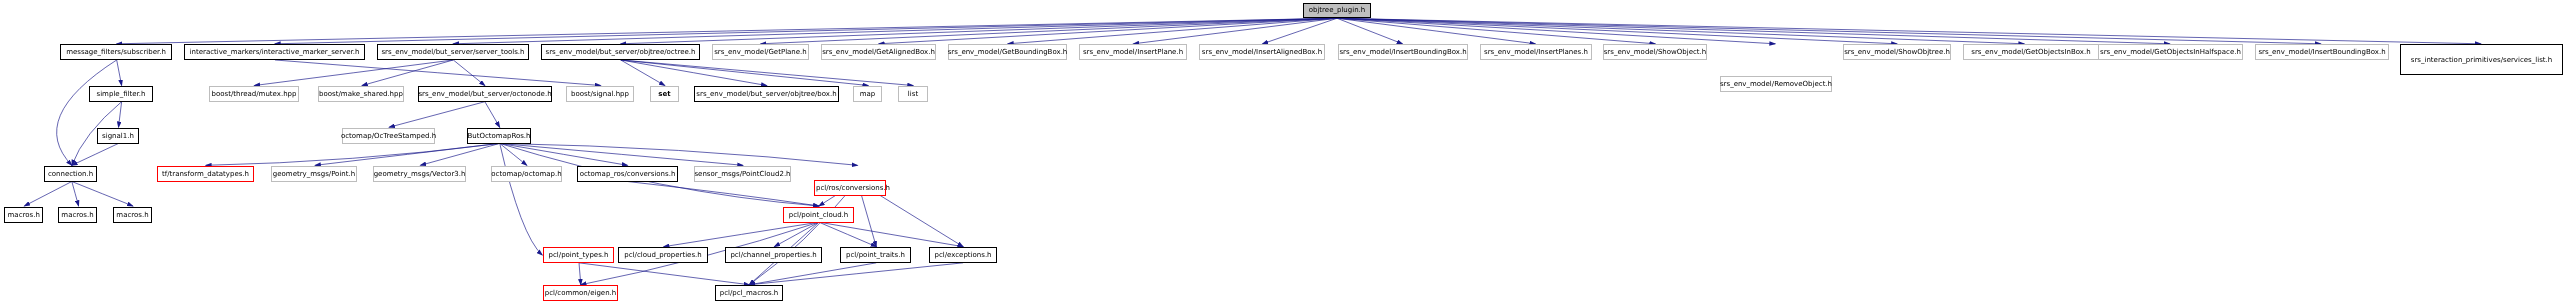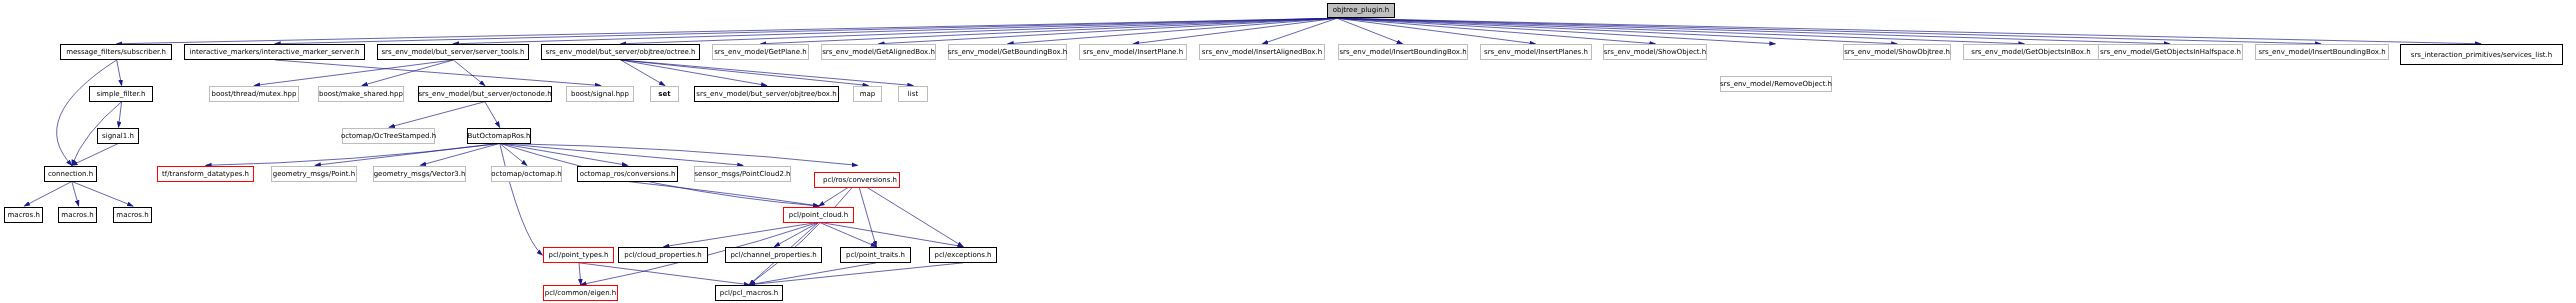--- a/index.html
+++ b/index.html
@@ -6,21 +6,21 @@
   #stage{position:relative;width:2576px;height:303px;background:#ffffff;overflow:hidden;
          font-family:"DejaVu Sans","Liberation Sans",sans-serif;}
   #edges{position:absolute;left:0;top:0;width:2576px;height:303px;}
   .edge{fill:none;stroke:var(--edge-color);stroke-width:1.3px;}
   .node{position:absolute;display:flex;align-items:center;justify-content:center;
         background:#ffffff;font-size:7px;color:#000;white-space:nowrap;box-sizing:border-box;
         cursor:pointer;}
   .node.black{border:0.7px solid #000000;}
   .node.gray{border:0.7px solid #bdbdbd;}
   .node.red{border:1px solid var(--red-color);}
-  .node.main{background:var(--main-fill);border:0.7px solid #000000;margin-left:24px;}
+  .node.main{background:var(--main-fill);border:0.7px solid #000000;}
 </style>
 </head>
 <body>
 
 <div id="stage">
   <svg id="edges" viewBox="0 0 4936 581" width="2576" height="303">
     <defs>
       <marker id="arrow" markerWidth="13" markerHeight="9" refX="11" refY="4.5" orient="auto" markerUnits="userSpaceOnUse">
         <path d="M0,0 L13,4.5 L0,9 z" class="arrowhead" fill="#1a1a8c"></path>
       </marker>
@@ -98,41 +98,41 @@
     <div class="node gray" style="left: 1079px; top: 44px; width: 108px; height: 15.7px;">srs_env_model/InsertPlane.h</div>
     <div class="node gray" style="left: 1199px; top: 44px; width: 126px; height: 15.7px;">srs_env_model/InsertAlignedBox.h</div>
     <div class="node gray" style="left: 1338px; top: 44px; width: 130px; height: 15.7px;">srs_env_model/InsertBoundingBox.h</div>
     <div class="node gray" style="left: 1480px; top: 44px; width: 112px; height: 15.7px;">srs_env_model/InsertPlanes.h</div>
     <div class="node gray" style="left: 1603px; top: 44px; width: 104px; height: 15.7px;">srs_env_model/ShowObject.h</div>
     <div class="node gray" style="left: 1720px; top: 44px; width: 112px; height: 15.7px; margin-top: 32px;">srs_env_model/RemoveObject.h</div>
     <div class="node gray" style="left: 1843px; top: 44px; width: 108px; height: 15.7px;">srs_env_model/ShowObjtree.h</div>
     <div class="node gray" style="left: 1963px; top: 44px; width: 136px; height: 15.7px;">srs_env_model/GetObjectsInBox.h</div>
     <div class="node gray" style="left: 2098px; top: 44px; width: 145px; height: 15.7px;">srs_env_model/GetObjectsInHalfspace.h</div>
     <div class="node gray" style="left: 2255px; top: 44px; width: 134px; height: 15.7px;">srs_env_model/InsertBoundingBox.h</div>
-    <div class="node black" style="left: 2400px; top: 44px; width: 163px; height: 21px;">srs_interaction_primitives/services_list.h</div>
+    <div class="node black" style="left: 2400px; top: 44px; width: 163px; height: 31px;">srs_interaction_primitives/services_list.h</div>
     <div class="node black" style="left: 89px; top: 86px; width: 64px; height: 15.7px;">simple_filter.h</div>
     <div class="node gray" style="left: 209px; top: 86px; width: 90px; height: 15.7px;">boost/thread/mutex.hpp</div>
     <div class="node gray" style="left: 318px; top: 86px; width: 86px; height: 15.7px;">boost/make_shared.hpp</div>
     <div class="node black" style="left: 418px; top: 86px; width: 134px; height: 15.7px;">srs_env_model/but_server/octonode.h</div>
     <div class="node gray" style="left: 566px; top: 86px; width: 68px; height: 15.7px;">boost/signal.hpp</div>
     <div class="node gray" style="left: 650px; top: 86px; width: 29px; height: 15.7px; font-weight: bold;">set</div>
     <div class="node black" style="left: 694px; top: 86px; width: 145px; height: 15.7px;">srs_env_model/but_server/objtree/box.h</div>
     <div class="node gray" style="left: 853px; top: 86px; width: 29px; height: 15.7px;">map</div>
     <div class="node gray" style="left: 898px; top: 86px; width: 30px; height: 15.7px;">list</div>
     <div class="node black" style="left: 97px; top: 128px; width: 42px; height: 15.7px;">signal1.h</div>
     <div class="node gray" style="left: 342px; top: 128px; width: 93px; height: 15.7px;">octomap/OcTreeStamped.h</div>
     <div class="node black" style="left: 467px; top: 128px; width: 64px; height: 15.7px;">ButOctomapRos.h</div>
     <div class="node black" style="left: 44px; top: 166px; width: 53px; height: 15.7px;">connection.h</div>
     <div class="node red" style="left: 157px; top: 166px; width: 97px; height: 15.7px;">tf/transform_datatypes.h</div>
     <div class="node gray" style="left: 271px; top: 166px; width: 86px; height: 15.7px;">geometry_msgs/Point.h</div>
     <div class="node gray" style="left: 373px; top: 166px; width: 93px; height: 15.7px;">geometry_msgs/Vector3.h</div>
     <div class="node gray" style="left: 491px; top: 166px; width: 71px; height: 15.7px;">octomap/octomap.h</div>
     <div class="node black" style="left: 577px; top: 166px; width: 101px; height: 15.7px;">octomap_ros/conversions.h</div>
     <div class="node gray" style="left: 694px; top: 166px; width: 97px; height: 15.7px;">sensor_msgs/PointCloud2.h</div>
-    <div class="node red" style="left: 814px; top: 172px; width: 86px; height: 15.7px; padding-left: 6px;">pcl/ros/conversions.h</div>
+    <div class="node red" style="left: 814px; top: 180px; width: 72px; height: 15.7px; padding-left: 6px;">pcl/ros/conversions.h</div>
     <div class="node black" style="left: 4.2px; top: 207px; width: 39px; height: 15.7px;">macros.h</div>
     <div class="node black" style="left: 58px; top: 207px; width: 39px; height: 15.7px;">macros.h</div>
     <div class="node black" style="left: 113px; top: 207px; width: 39px; height: 15.7px;">macros.h</div>
     <div class="node red" style="left: 783px; top: 207px; width: 71px; height: 15.7px;">pcl/point_cloud.h</div>
     <div class="node red" style="left: 543px; top: 247px; width: 71px; height: 15.7px;">pcl/point_types.h</div>
     <div class="node black" style="left: 618px; top: 247px; width: 90px; height: 15.7px;">pcl/cloud_properties.h</div>
     <div class="node black" style="left: 725px; top: 247px; width: 97px; height: 15.7px;">pcl/channel_properties.h</div>
     <div class="node black" style="left: 840px; top: 247px; width: 71px; height: 15.7px;">pcl/point_traits.h</div>
     <div class="node black" style="left: 929px; top: 247px; width: 68px; height: 15.7px;">pcl/exceptions.h</div>
     <div class="node red" style="left: 543px; top: 285px; width: 75px; height: 15.7px;">pcl/common/eigen.h</div>

